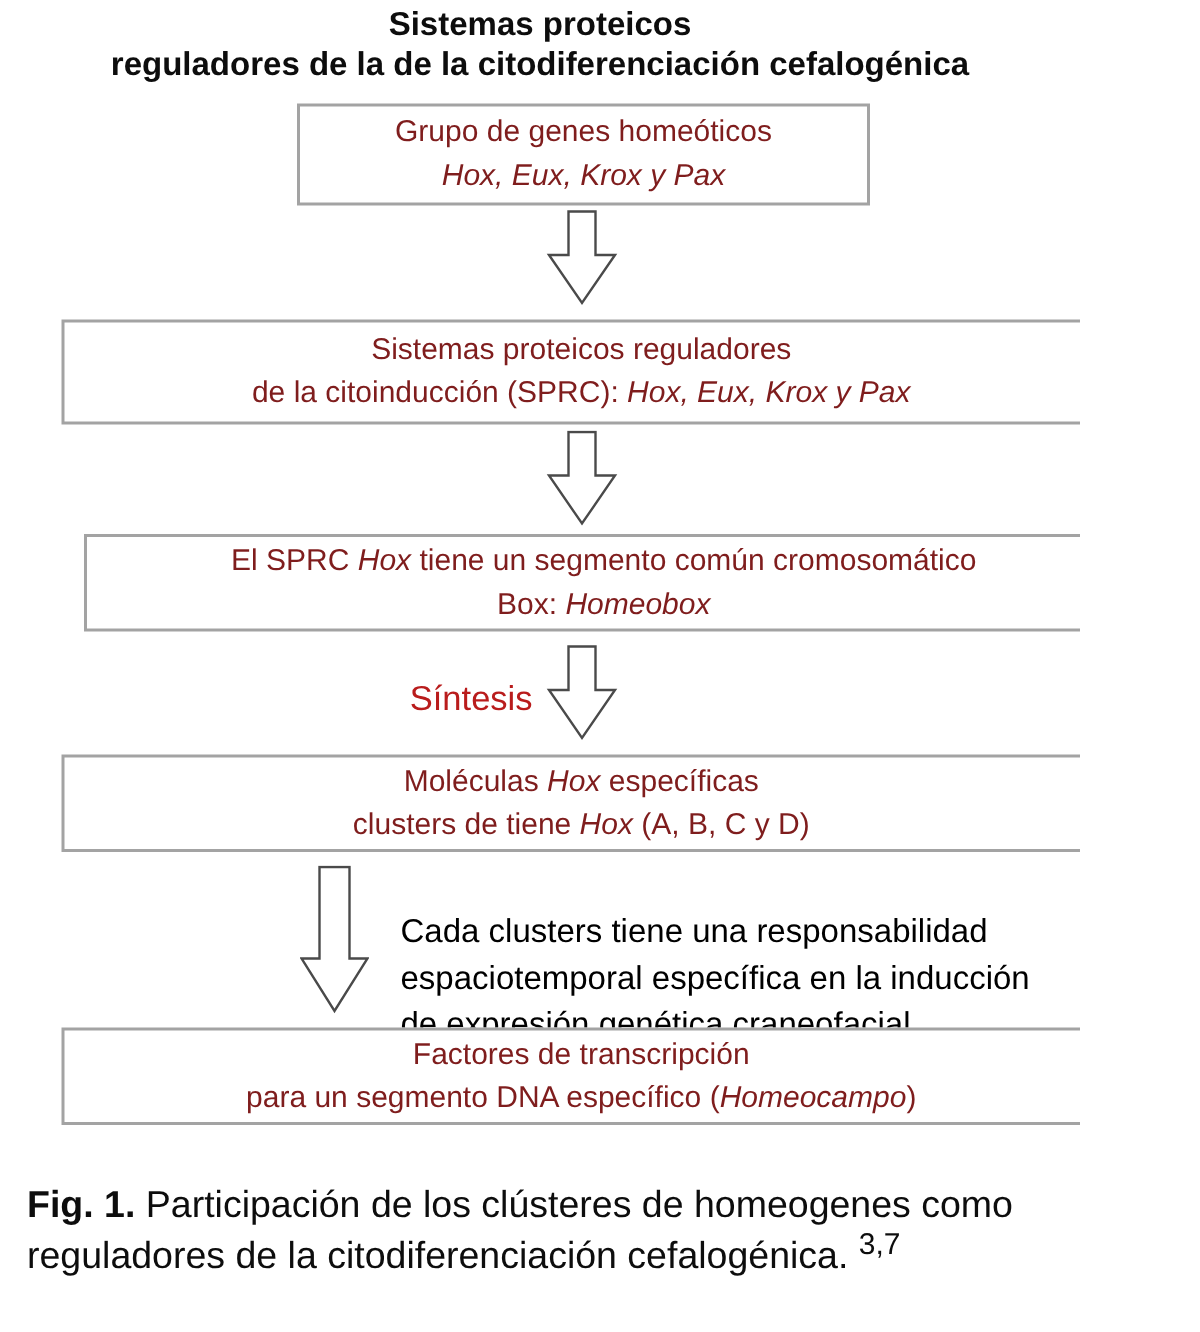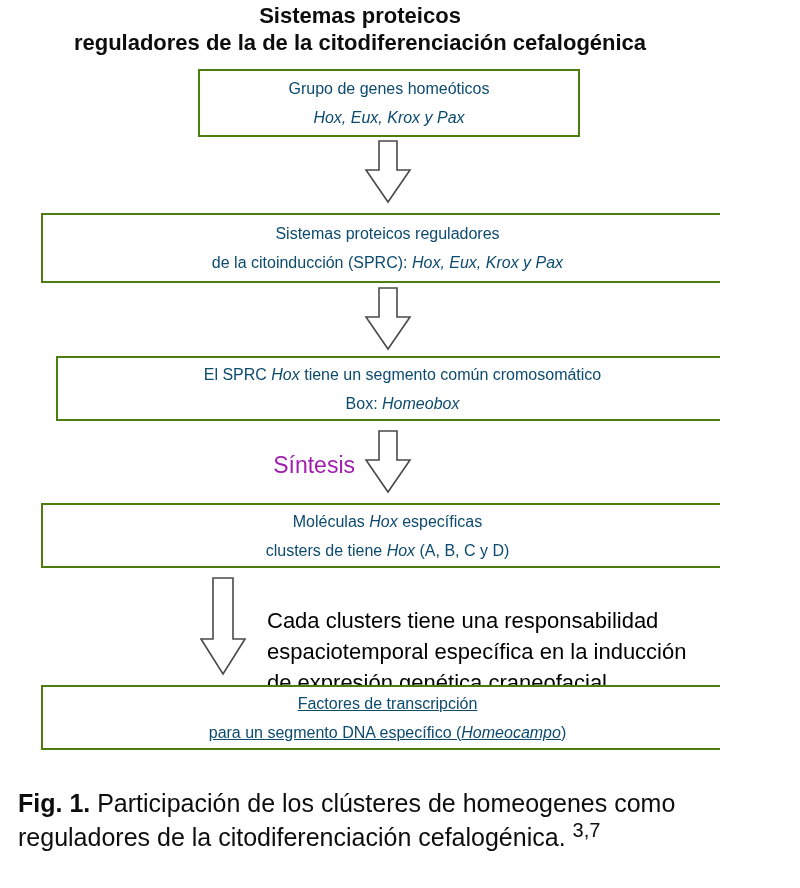--- a/index.html
+++ b/index.html
@@ -22,54 +22,54 @@
     left: 0;
     width: 100%;
     text-align: center;
     font-weight: bold;
     font-size: 22px;
     line-height: 27px;
     color: #0d0d0d;
   }
   .flow-box {
     position: absolute;
-    border: 2px solid #4d7c0f;
+    border: 2px solid #a3a3a3;
     background: #ffffff;
     box-sizing: border-box;
     display: flex;
     flex-direction: column;
     align-items: center;
     justify-content: center;
     text-align: center;
-    font-size: 16px;
+    font-size: 20px;
     line-height: 29px;
-    color: #0c4a6e;
+    color: #7f1d1d;
   }
   .box-1 { left: 198px; top: 69px;  width: 382px; height: 68px; }
   .box-2 { left: 41px;  top: 213px; width: 693px; height: 70px; }
   .box-3 { left: 56px;  top: 356px; width: 693px; height: 65px; }
   .box-4 { left: 41px;  top: 503px; width: 693px; height: 65px; }
-  .box-5 { left: 41px;  top: 685px; width: 693px; height: 65px; text-decoration: underline; }
+  .box-5 { left: 41px;  top: 685px; width: 693px; height: 65px; }
   .it { font-style: italic; }
   .arrow {
     position: absolute;
     display: block;
   }
   .arrow-1 { left: 364px; top: 140px; }
   .arrow-2 { left: 364px; top: 287px; }
   .arrow-3 { left: 364px; top: 430px; }
   .arrow-long { left: 200px; top: 577px; }
   .sintesis-label {
     position: absolute;
     left: 195px;
     top: 452px;
     width: 160px;
     text-align: right;
     font-size: 23px;
-    color: #a21caf;
+    color: #b91c1c;
   }
   .annotation {
     position: absolute;
     left: 267px;
     top: 585px;
     width: 470px;
     font-size: 22px;
     line-height: 31px;
     color: #000000;
     margin-top: 20px;

